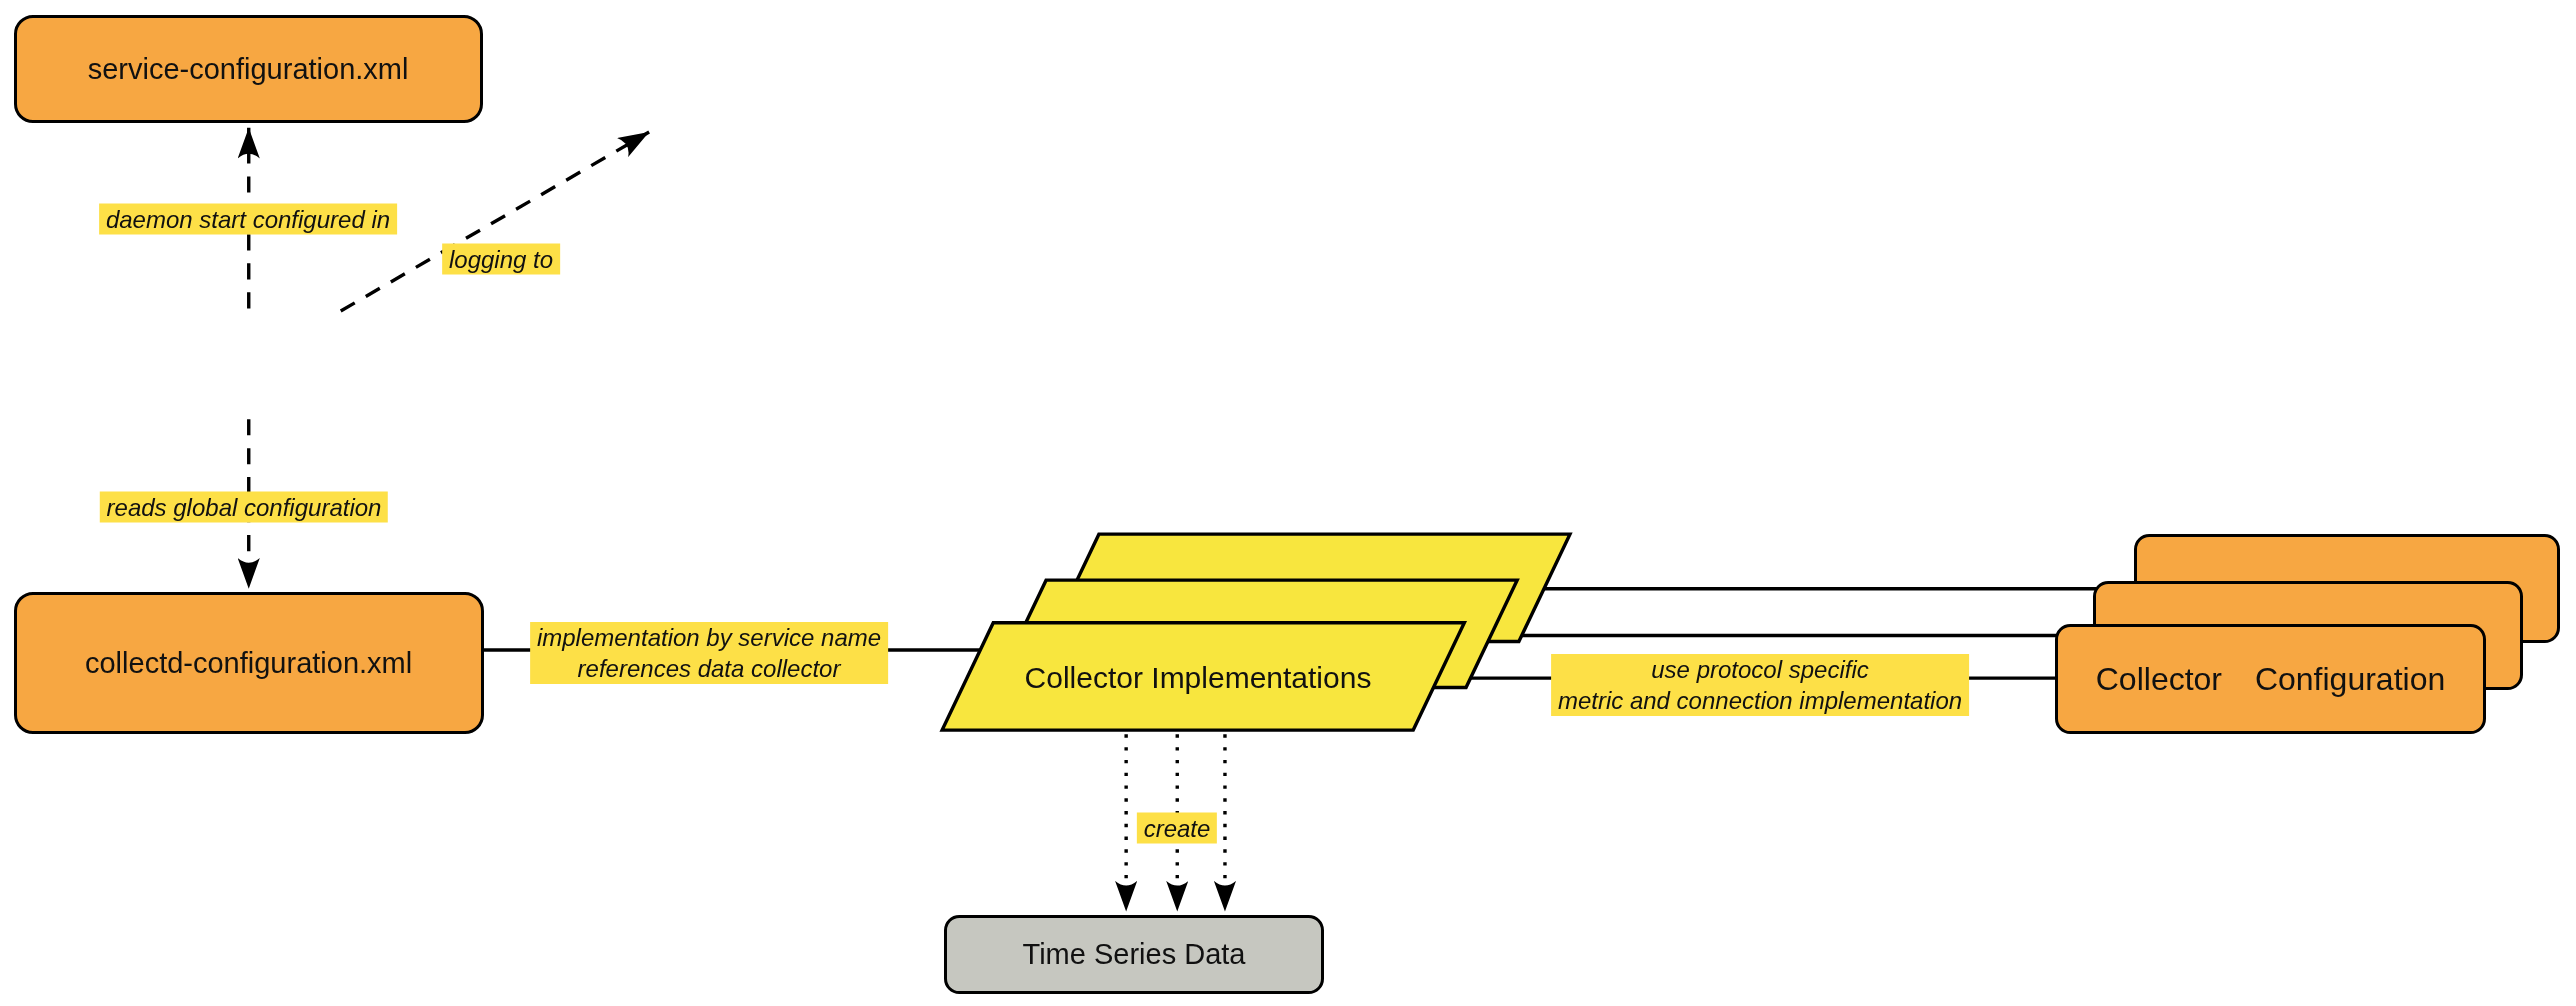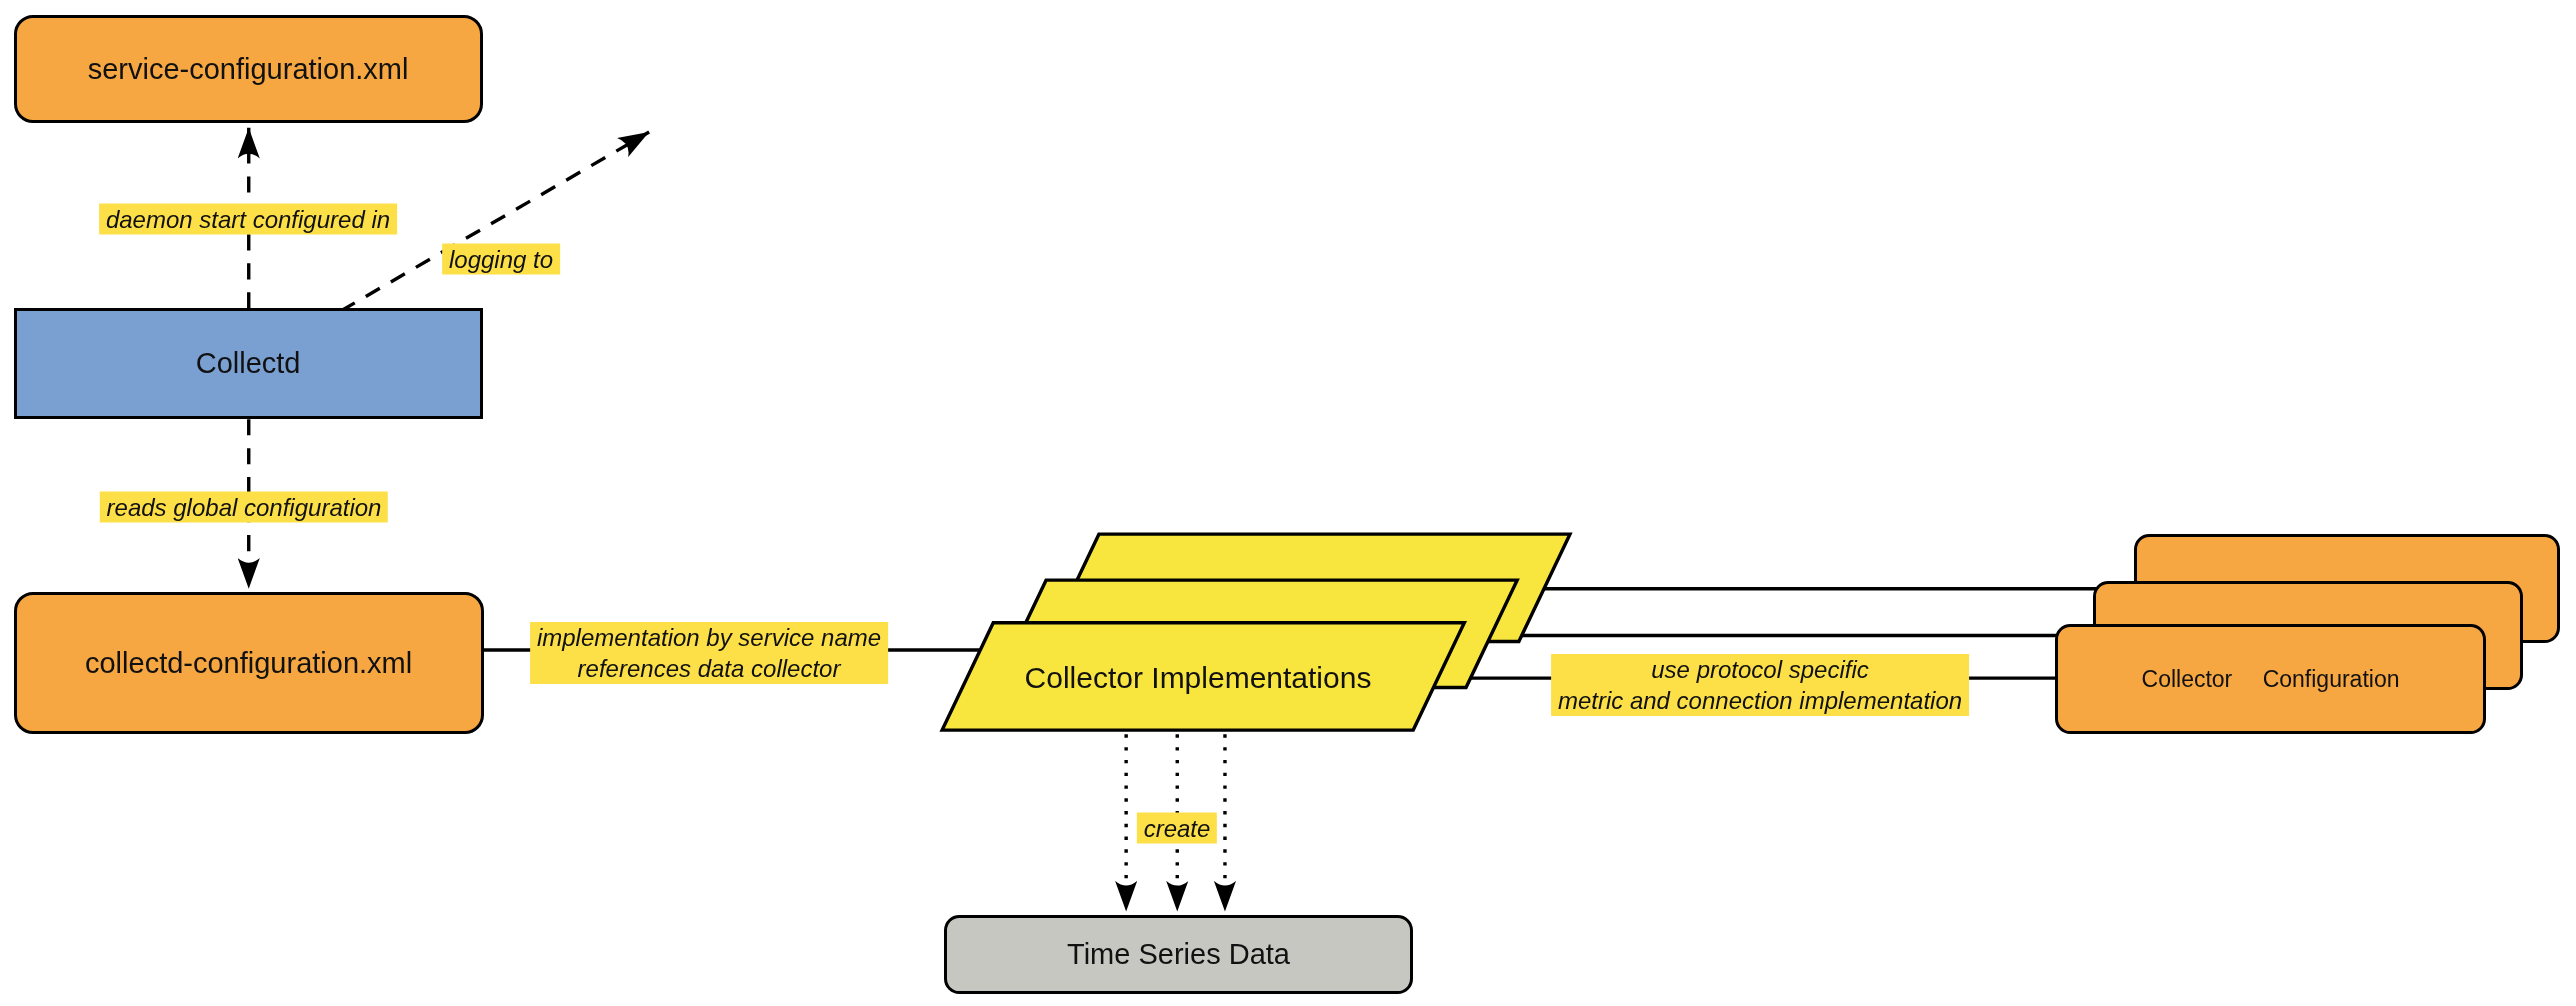--- a/index.html
+++ b/index.html
@@ -54,21 +54,21 @@
 
   .config-stack-box {
     position: absolute;
     box-sizing: border-box;
     border: 3.4px solid var(--c-line, #000);
     border-radius: 15.3px;
     background: var(--c-orange, #f7a742);
     display: flex;
     align-items: center;
     justify-content: center;
-    font-size: 23px;
+    font-size: 32px;
     color: #111;
   }
   .config-stack-box--front { word-spacing: 24px; }
 
   .impl-label {
     position: absolute;
     transform: translate(-50%, -50%);
     font-size: 30px;
     color: #111;
     white-space: nowrap;
@@ -117,29 +117,26 @@
     <line class="wire wire--dotted" x1="1322" y1="862" x2="1322" y2="1070" marker-end="url(#ah)"></line>
     <line class="wire wire--dotted" x1="1382" y1="862" x2="1382" y2="1070" marker-end="url(#ah)"></line>
     <line class="wire wire--dotted" x1="1438" y1="862" x2="1438" y2="1070" marker-end="url(#ah)"></line>
   </svg>
 
   <div class="node node--orange node--rounded" style="left:13.6px; top:15.3px; width:469px; height:108px;text-align:center;">
     <span>service-configuration.xml</span>
   </div>
 
 
-  <div class="node node--blue" style="left:13.6px; top:308px; width:469px; height:111px;">
-    <span>Collectd</span>
-  </div>
 
   <div class="node node--orange node--rounded" style="left:13.6px; top:592px; width:470px; height:142px;">
     <span>collectd-configuration.xml</span>
   </div>
 
-  <div class="node node--gray" style="left:944px; top:915px; width:469px; height:79px;">
+  <div class="node node--gray" style="left:944px; top:915px; width:380px; height:79px;">
     <span>Time Series Data</span>
   </div>
 
   <div class="config-stack-box" style="left:2134px; top:534px; width:426px; height:109px; z-index:1;"></div>
   <div class="config-stack-box" style="left:2093px; top:581px; width:430px; height:109px; z-index:2;"></div>
   <div class="config-stack-box config-stack-box--front" style="left:2055px; top:624px; width:431px; height:110px; z-index:3;">
     <span>Collector Configuration</span>
   </div>
 
   <div class="impl-label" style="left:1198px; top:678px;">Collector Implementations</div>

